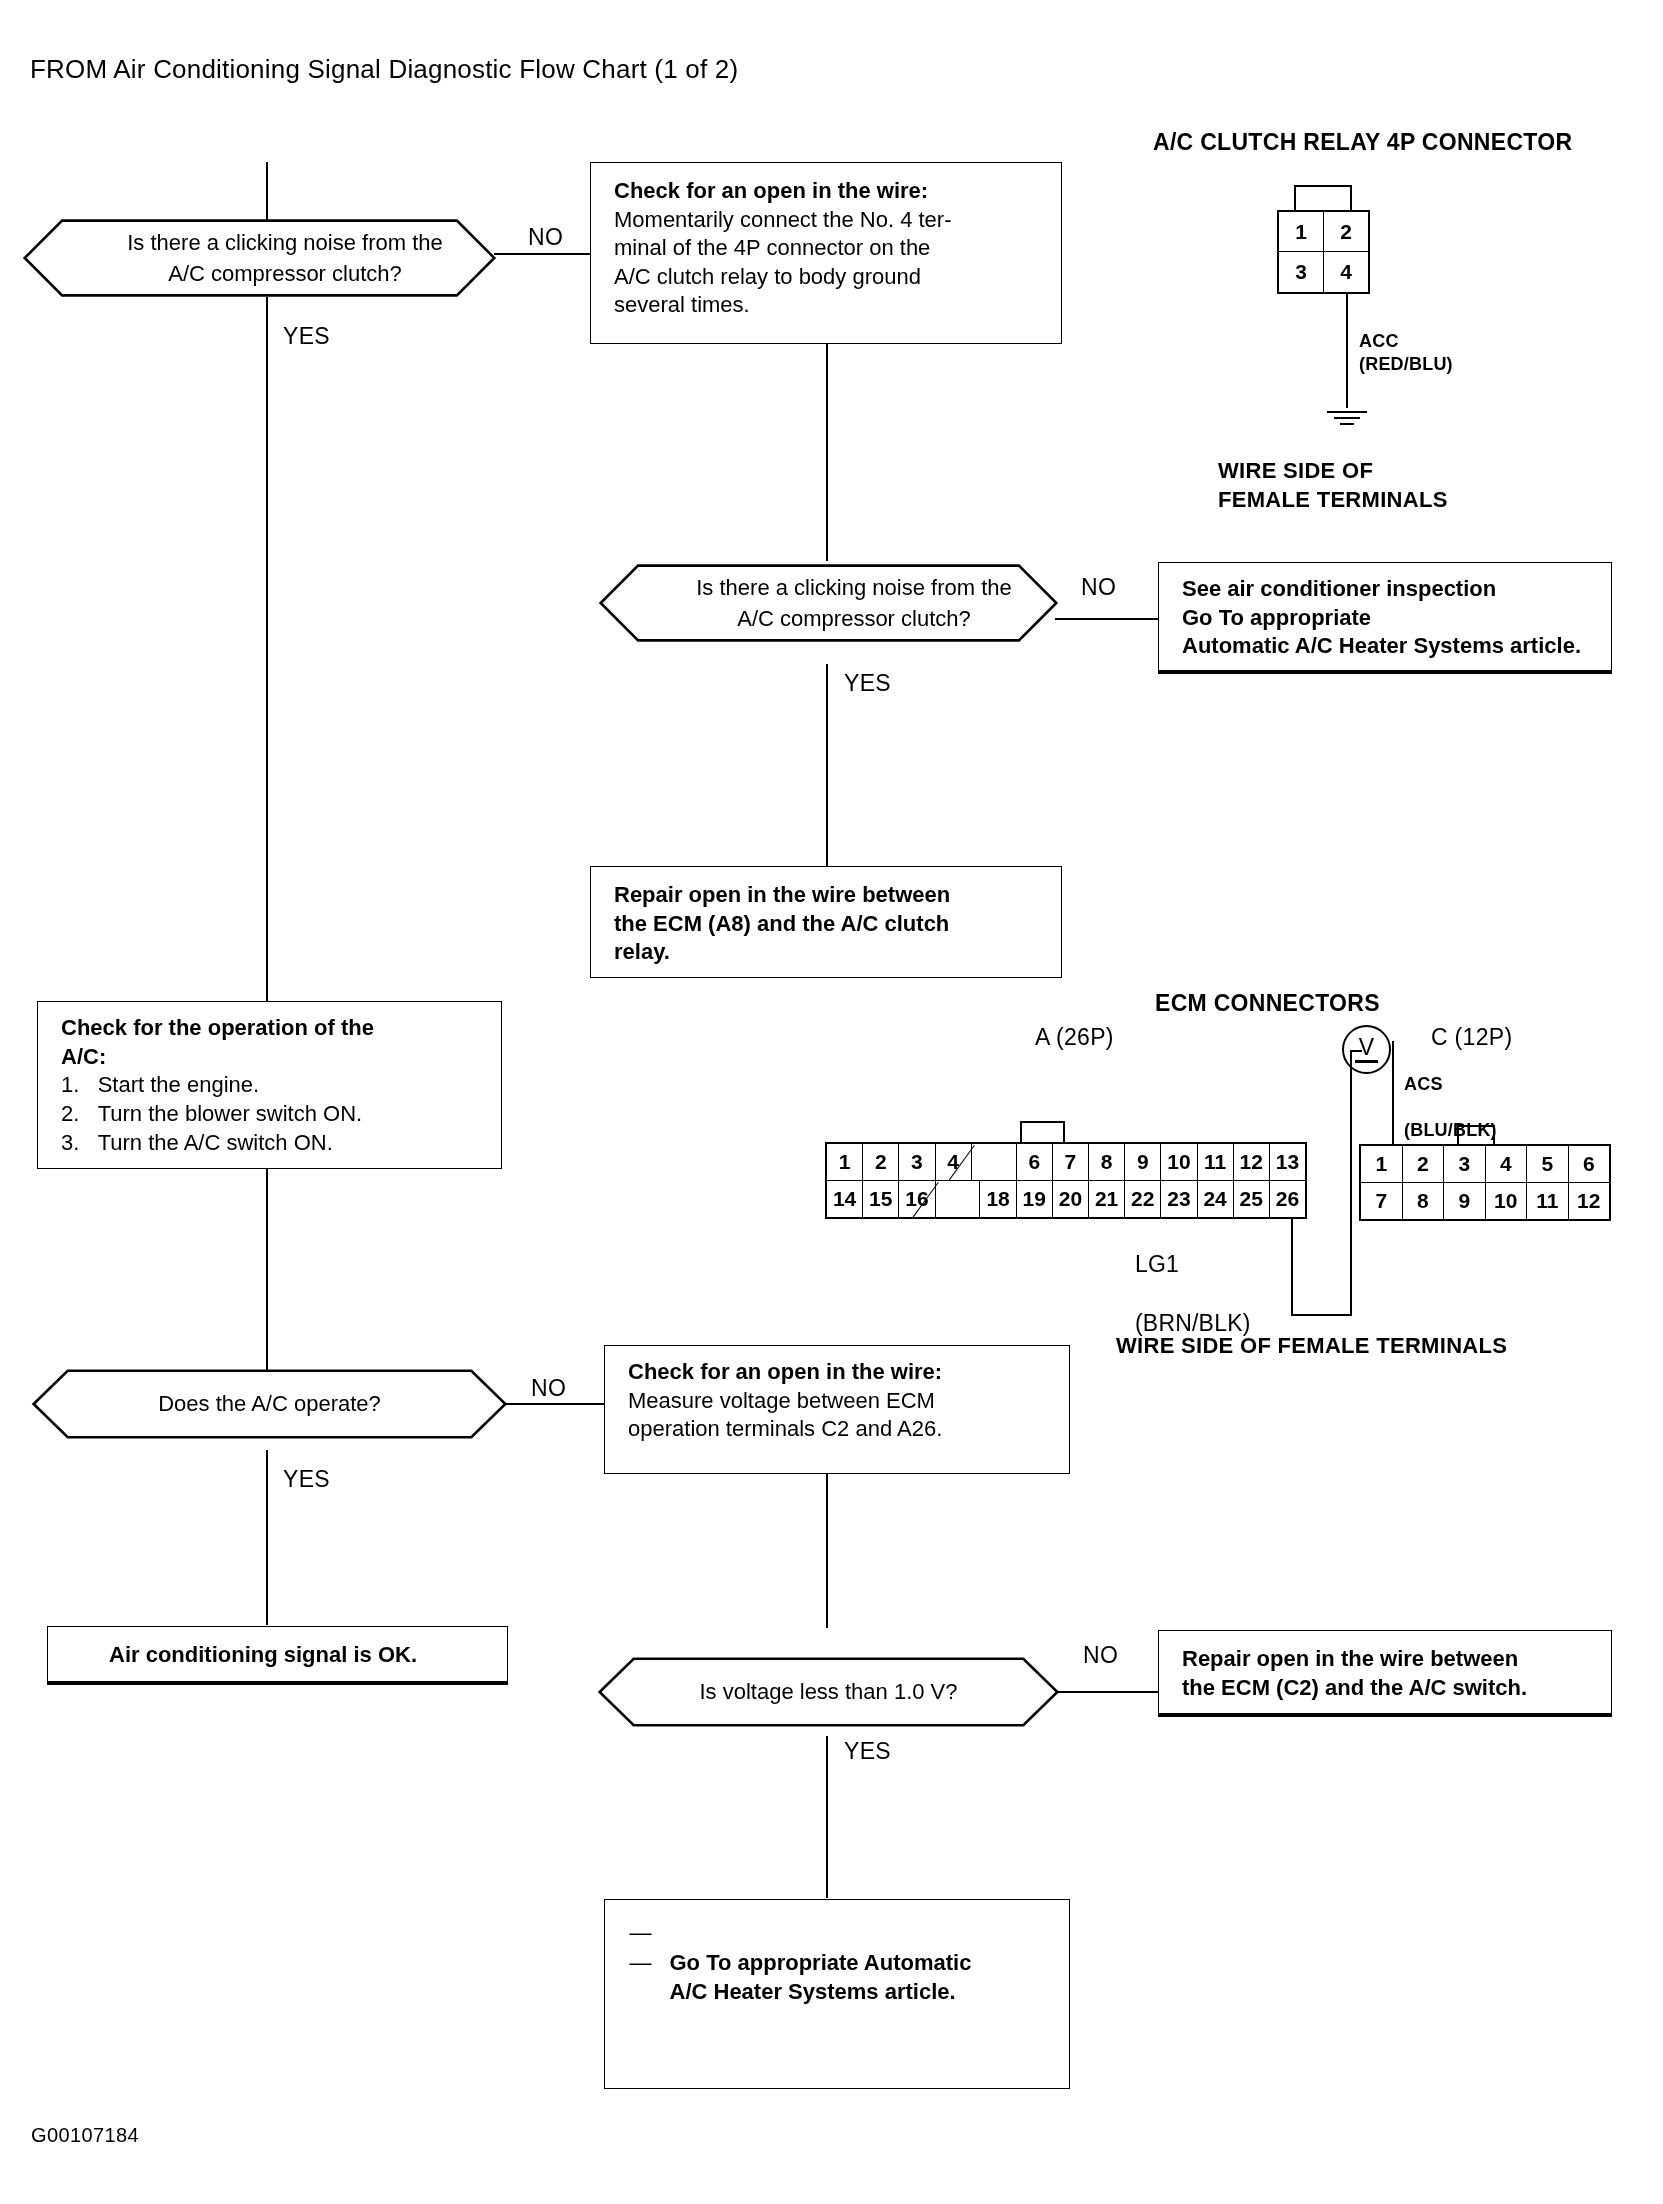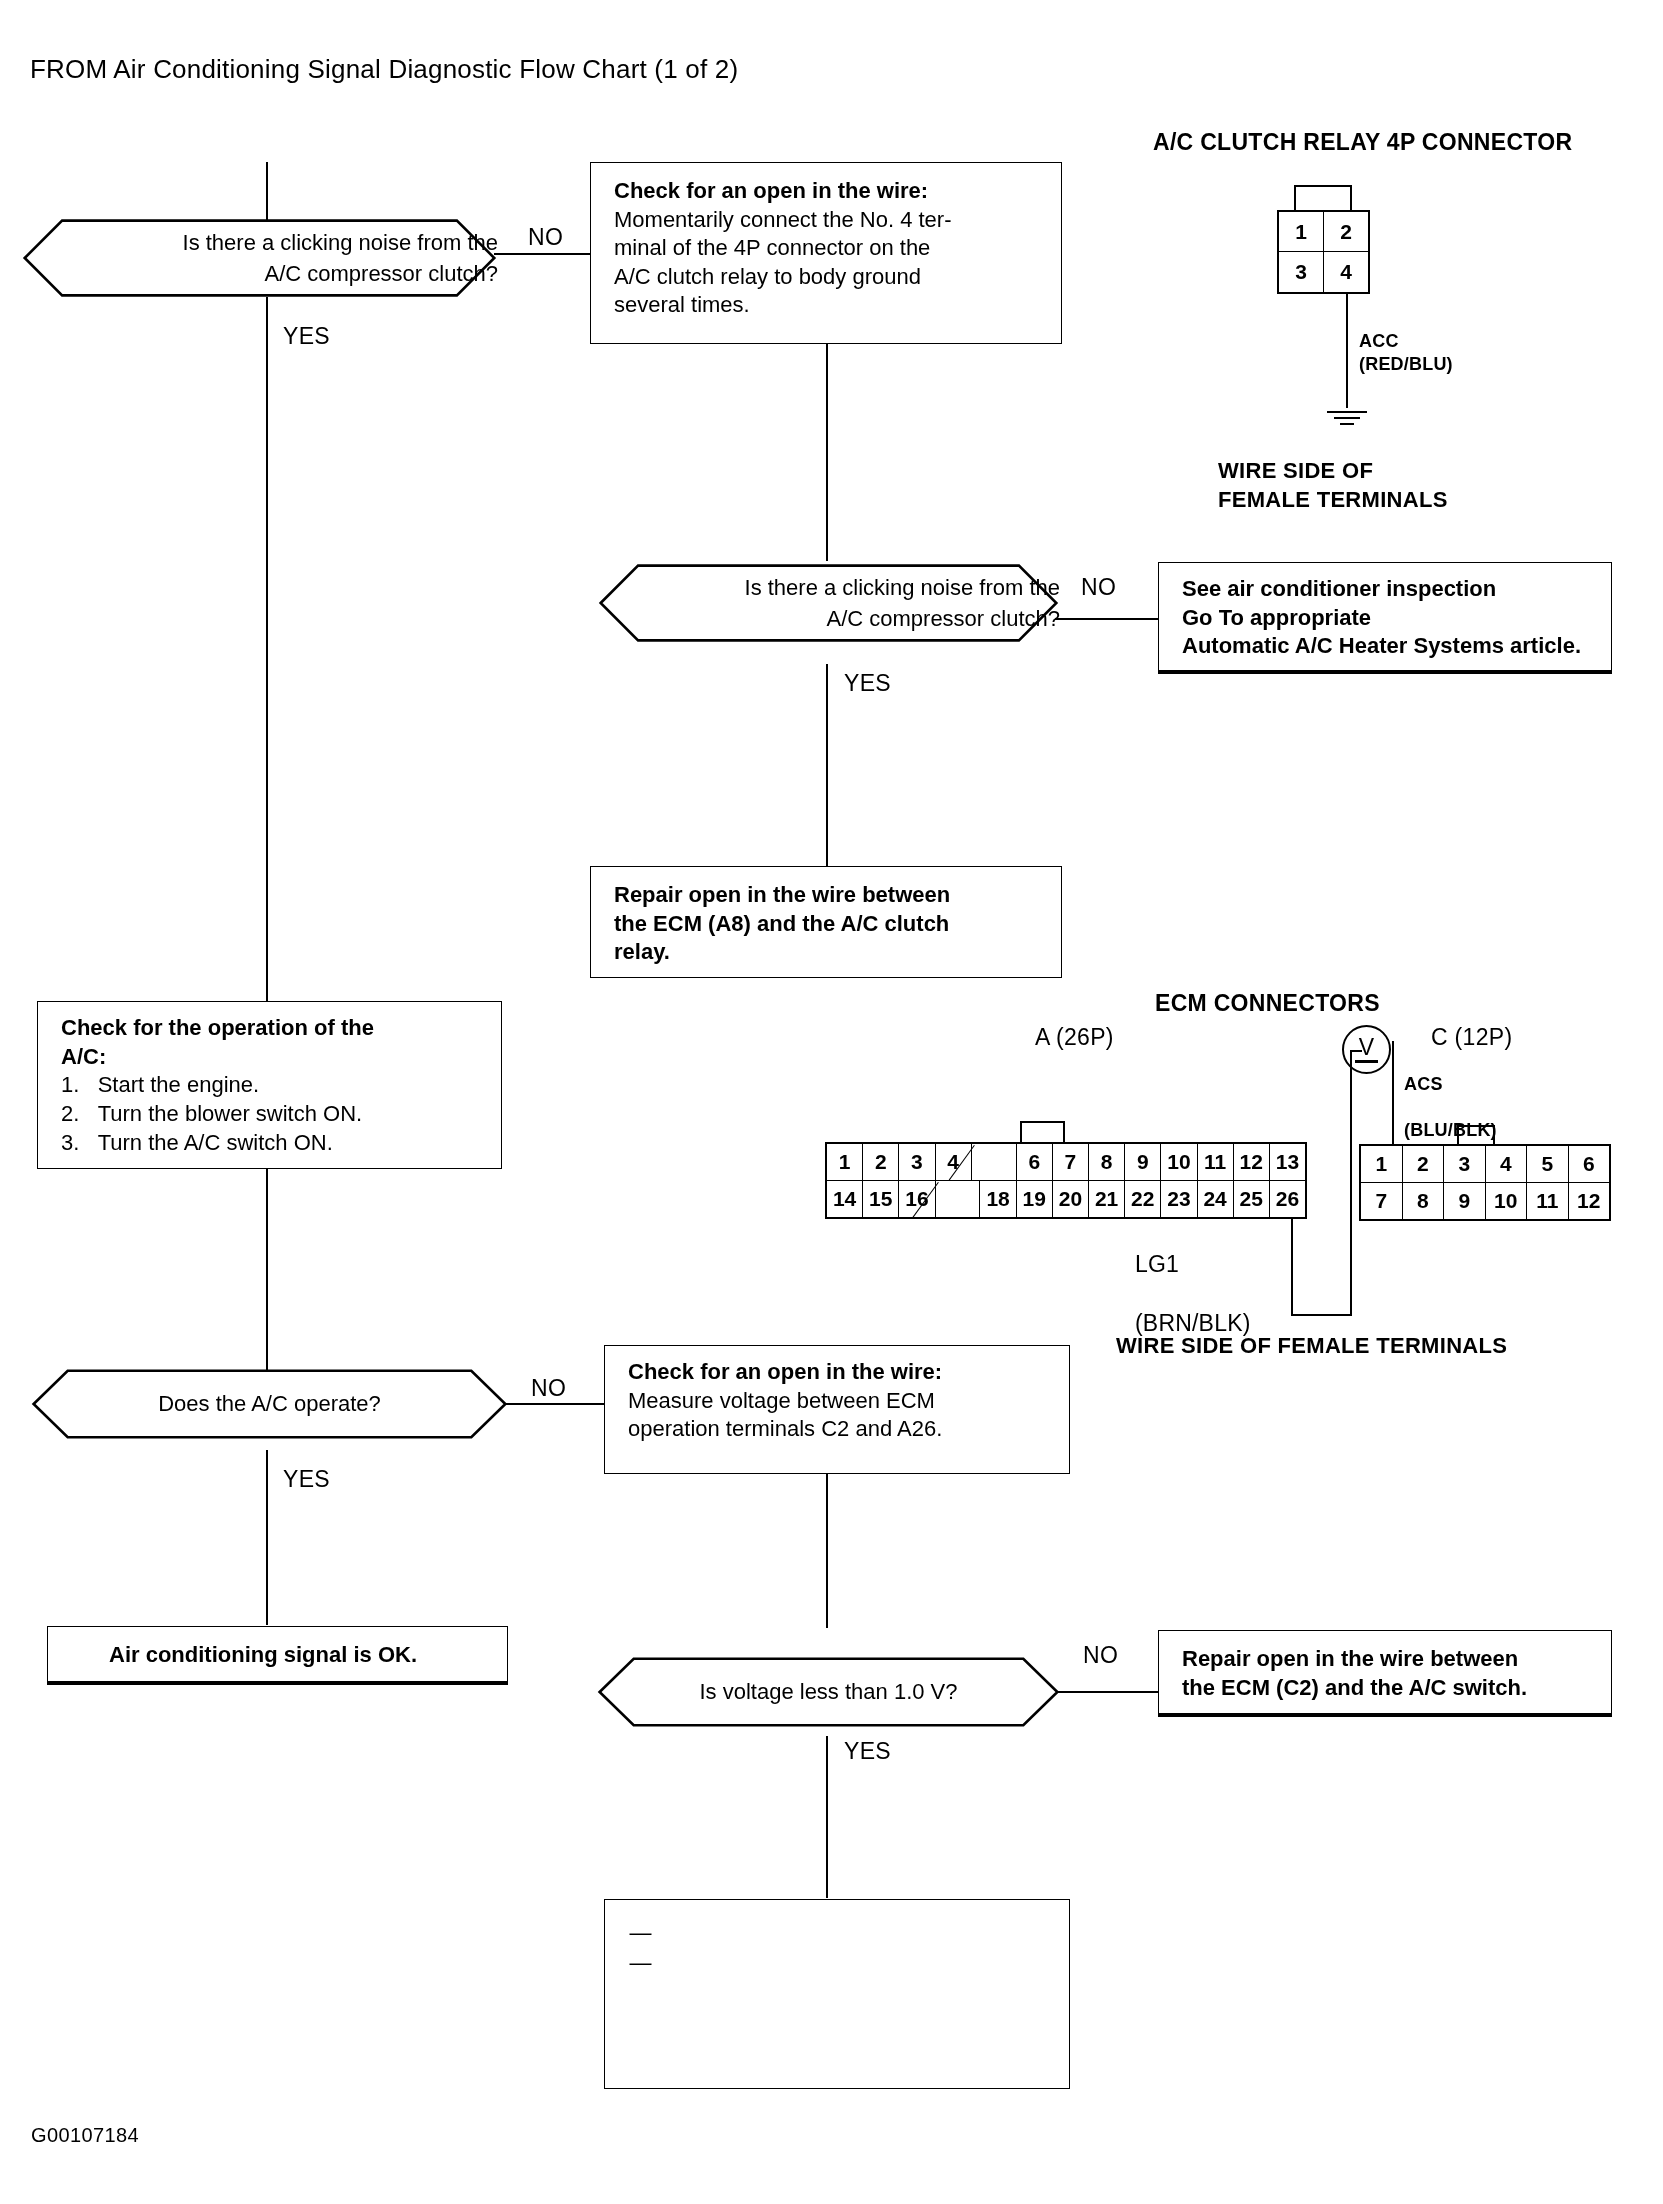--- a/index.html
+++ b/index.html
@@ -85,21 +85,21 @@
   .hex .hex-label {
     position: absolute;
     left: 0; top: 0;
     width: 100%; height: 100%;
     display: flex;
     flex-direction: column;
     justify-content: center;
     font-size: 22px;
     line-height: 1.42;
   }
-  .hex.left-text .hex-label { align-items: flex-end; padding-left: 51px; }
+  .hex.left-text .hex-label { align-items: center; padding-left: 51px; }
   .hex.center-text .hex-label { align-items: center; }
 
   
   .branch {
     position: absolute;
     font-size: 23px;
     letter-spacing: 0.3px;
   }
 
   
@@ -445,20 +445,24 @@
     <div>the ECM (C2) and the A/C switch.</div>
   </div>
 
   <div class="pbox" style="left:604px; top:1899px; width:466px; height:190px; padding:19px 17.5px 14px 24.5px;">
     <ul class="dashlist">
       <li>
         <span class="dash">—</span>
       </li>
       <li>
         <span class="dash">—</span>
+        <span class="txt">
+          <span>Go To appropriate Automatic</span><br>
+          <span>A/C Heater Systems article.</span>
+        </span>
       </li>
     </ul>
   </div>
 
   <div class="abs footer-code" style="left:31px; top:2124px;">G00107184</div>
 
 </div>
 
 
 </body></html>

